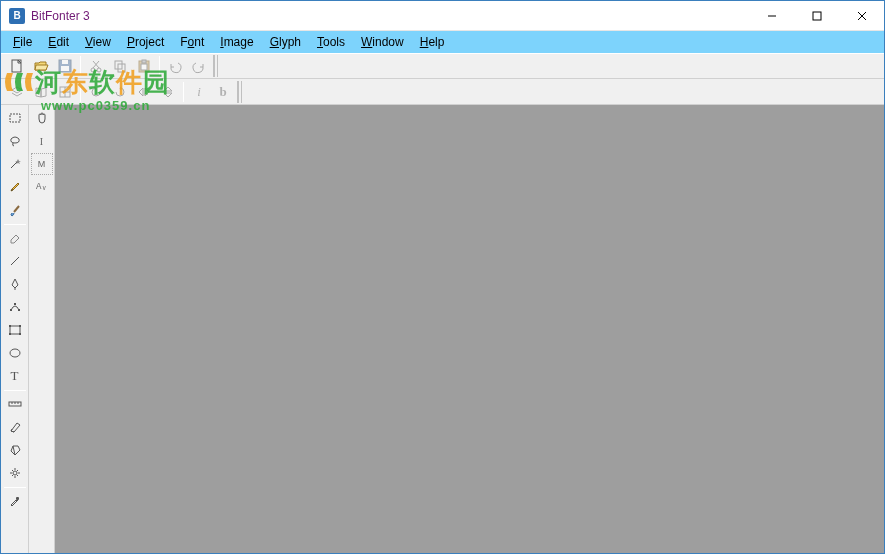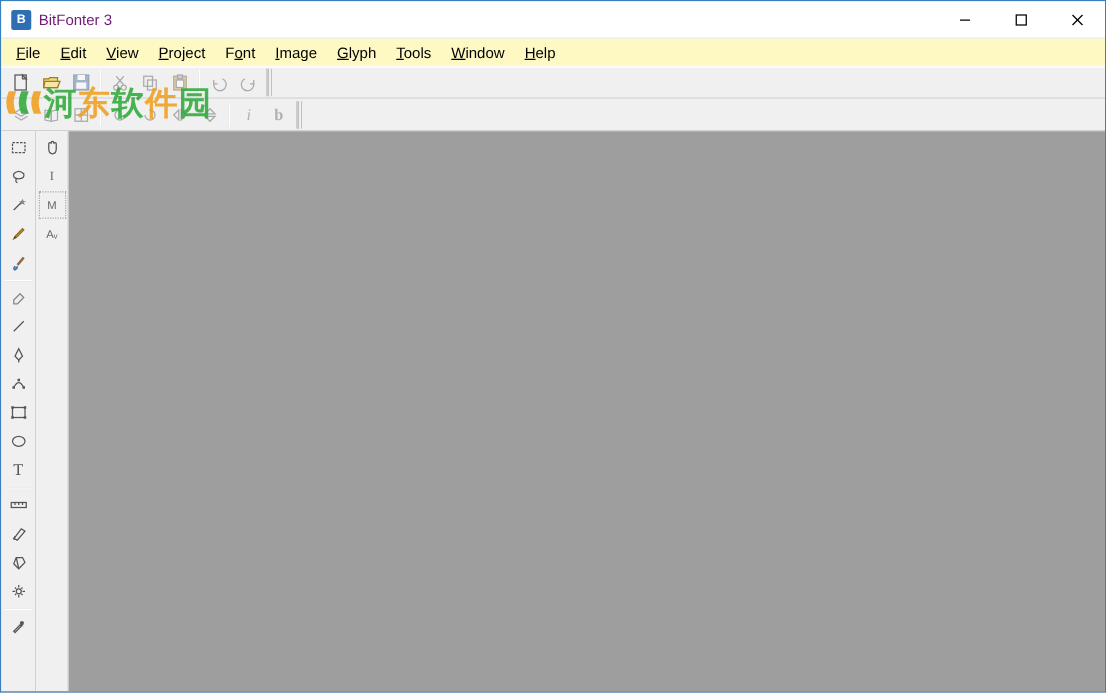--- a/index.html
+++ b/index.html
@@ -3,21 +3,21 @@
 <meta charset="utf-8">
 <style>
 * { margin: 0; padding: 0; box-sizing: border-box; font-family: "Segoe UI", Tahoma, sans-serif; }
 body { width: 885px; height: 554px; background: #fff; border: 1px solid #3a7fbd; position: relative; overflow: hidden; }
 .titlebar { height: 30px; background: #fff; display: flex; align-items: center; border-bottom: 1px solid #e6e6e6; }
 .titlebar .app-icon { width: 16px; height: 16px; margin: 0 6px 0 8px; background: #2e6fb3; display: flex; align-items: center; justify-content: center; color: #fff; font-size: 10px; font-weight: bold; border-radius: 2px; }
 .titlebar .title { font-size: 12px; color: #701a75; }
 .titlebar .win-controls { margin-left: auto; display: flex; }
 .titlebar .win-btn { width: 45px; height: 29px; display: flex; align-items: center; justify-content: center; cursor: pointer; }
 .titlebar .win-btn svg { width: 10px; height: 10px; }
-.menubar { height: 22px; background: #fef9c3; display: flex; align-items: center; padding: 0 4px; font-size: 12px; }
+.menubar { height: 22px; background: #7dd3fc; display: flex; align-items: center; padding: 0 4px; font-size: 12px; }
 .menubar .menu-item { padding: 2px 8px; cursor: pointer; }
 .menubar .menu-item .u { text-decoration: underline; }
 .toolbar { height: 26px; background: #f0f0f0; display: flex; align-items: center; padding: 0 4px; border-top: 1px solid #fff; border-bottom: 1px solid #d0d0d0; }
 .toolbar .tb-btn { width: 24px; height: 22px; display: flex; align-items: center; justify-content: center; cursor: pointer; border: 1px solid transparent; }
 .toolbar .tb-btn.disabled { opacity: 0.45; cursor: default; }
 .toolbar .sep { width: 1px; height: 20px; background: #c0c0c0; margin: 0 3px; border-right: 1px solid #fff; }
 .toolbar .end-grip { width: 6px; height: 22px; margin-left: 2px; border-left: 1px solid #c0c0c0; background: repeating-linear-gradient(90deg,#c0c0c0 0 1px,transparent 1px 3px); }
 .toolbar2 { height: 26px; background: #f0f0f0; display: flex; align-items: center; padding: 0 4px; border-bottom: 1px solid #d0d0d0; }
 .toolbar2 .tb-btn { width: 24px; height: 22px; display: flex; align-items: center; justify-content: center; cursor: pointer; border: 1px solid transparent; }
 .toolbar2 .tb-btn.disabled { opacity: 0.45; }
@@ -306,29 +306,30 @@
   </div>
 
   <div class="second-col">
     <div class="tool">
         <svg width="16" height="16">
           <path d="M5 9 L5 5 Q5 4 6 4 Q7 4 7 5 L7 4 Q7 3 8 3 Q9 3 9 4 L9 5 Q9 4 10 4 Q11 4 11 5 L11 9 Q11 13 8 13 Q5 13 5 9 Z" class="ic"></path>
         </svg>
       </div>
     <div class="tool" style="font-family:Georgia,serif">I</div>
     <div class="tool" style="font-family:Arial;font-size:9px;border:1px dotted #aaa">M</div>
-    <div class="tool" style="font-family:Liberation Sans, sans-serif;font-size:9px">Aᵥ</div>
+    <div class="tool" style="font-family:Liberation Mono, monospace;font-size:9px">Aᵥ</div>
   </div>
 
   <div class="canvas"></div>
 </div>
 
 <div class="watermark">
   <div class="row1">
     <span class="logo-shape">
       <svg width="30" height="26">
           <path d="M4 4 Q0 13 4 22 L10 22 Q6 13 10 4 Z" fill="#f0a020"></path>
           <path d="M14 4 Q10 13 14 22 L20 22 Q16 13 20 4 Z" fill="#2faa3a"></path>
           <path d="M24 4 Q20 13 24 22 L30 22 Q26 13 30 4 Z" fill="#f0a020"></path>
         </svg>
     </span><span class="c1">河</span><span class="c2">东</span><span class="c3">软</span><span class="c4">件</span><span class="c5">园</span>
   </div>
+  <div class="row2">www.pc0359.cn</div>
 </div>
 
 </body></html>

